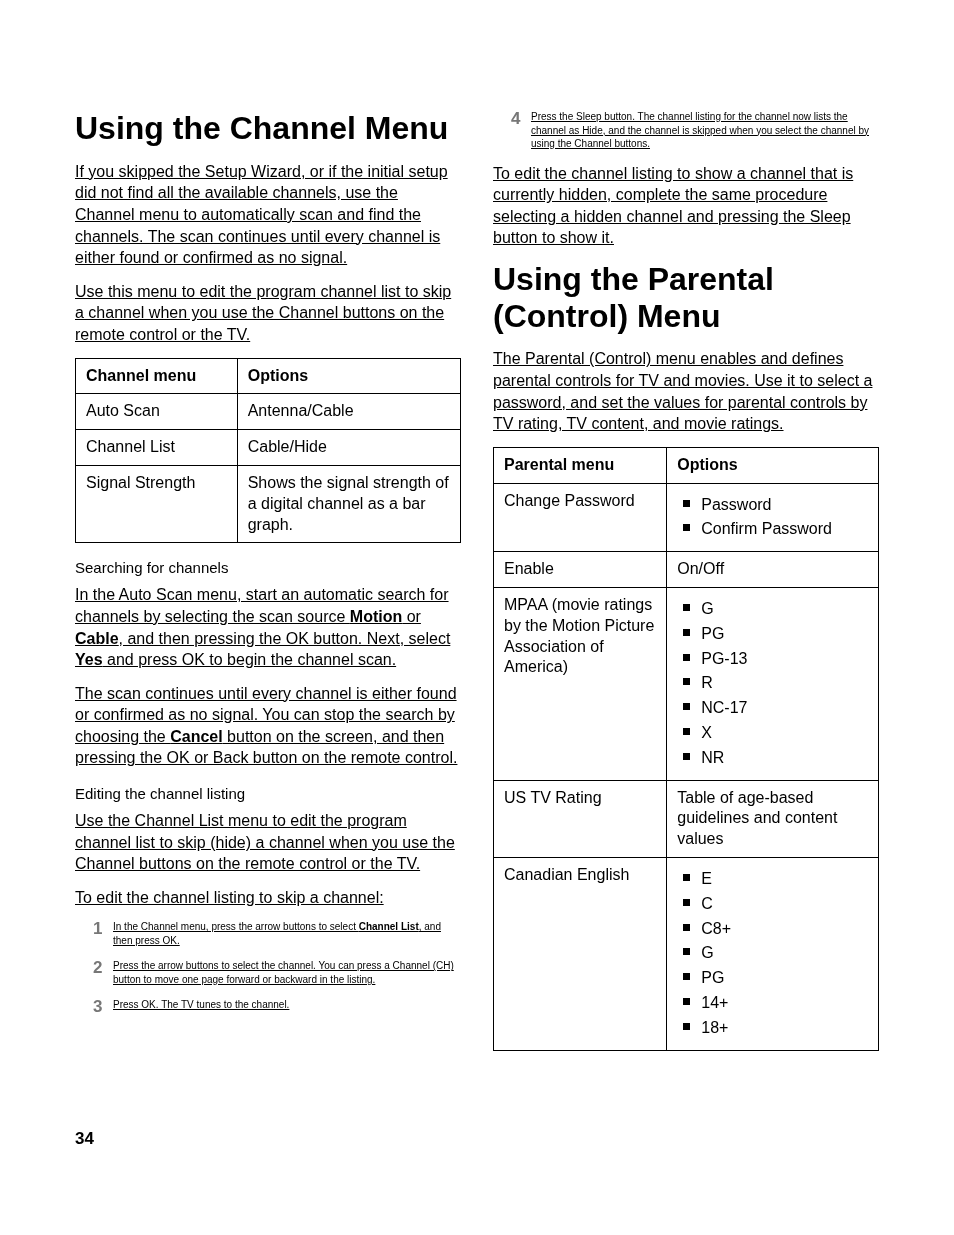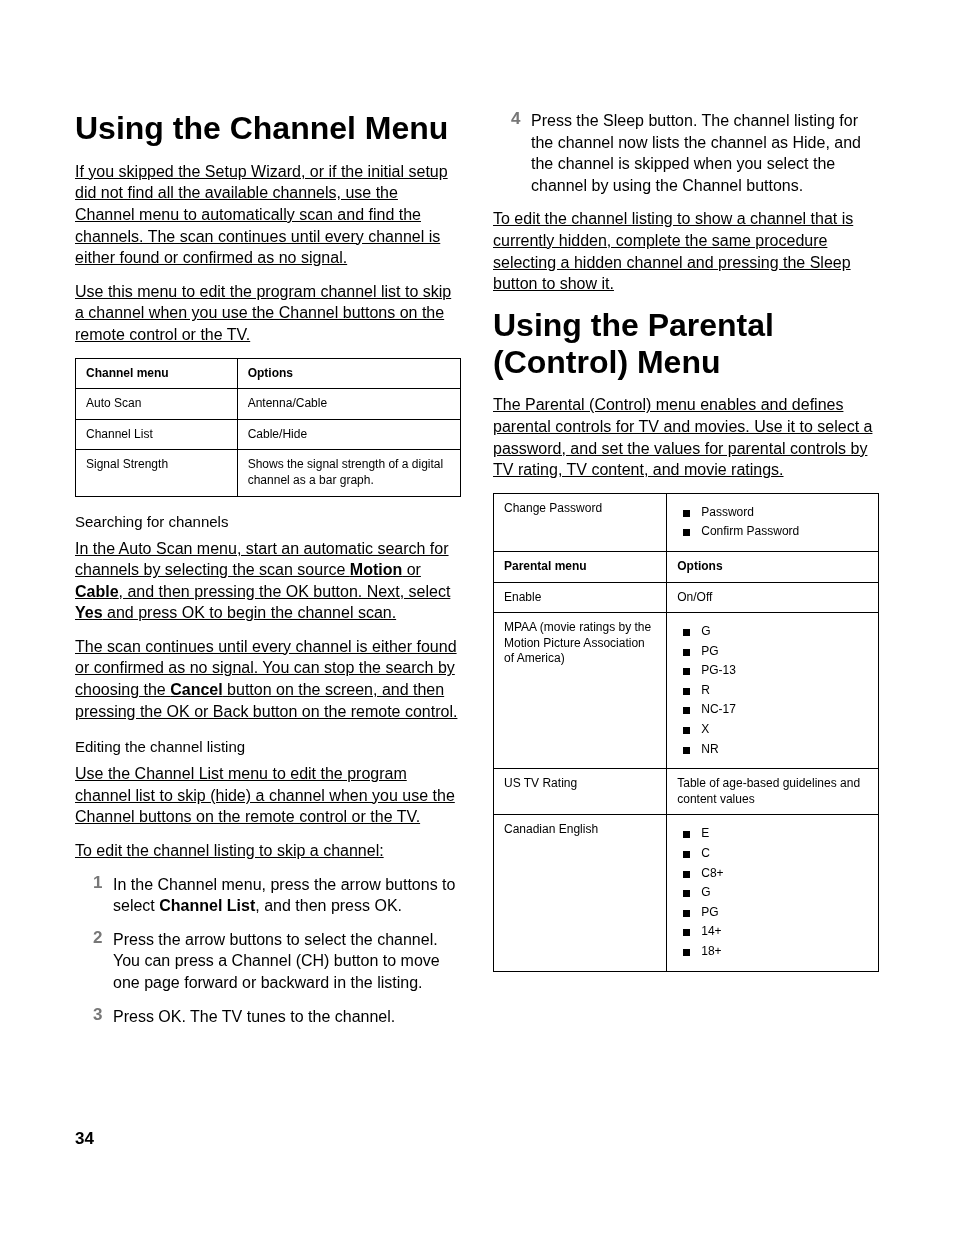--- a/index.html
+++ b/index.html
@@ -36,21 +36,21 @@
   p {
     font-size: 16px;
     line-height: 1.35;
     margin: 0 0 12px 0;
     text-decoration: underline;
   }
   table {
     border-collapse: collapse;
     width: 100%;
     margin: 6px 0 14px 0;
-    font-size: 12px;
+    font-size: 16px;
   }
   th, td {
     border: 1px solid #000;
     padding: 7px 10px;
     text-align: left;
     vertical-align: top;
     line-height: 1.3;
   }
   th {
     font-weight: bold;
@@ -62,23 +62,24 @@
   ol.steps {
     list-style: none;
     padding: 0;
     margin: 0 0 10px 18px;
     counter-reset: step;
   }
   ol.steps > li {
     counter-increment: step;
     position: relative;
     padding-left: 20px;
-    font-size: 16px;
+    font-size: 10px;
     line-height: 1.35;
     margin-bottom: 12px;
+    text-decoration: underline;
   }
   ol.steps > li::before {
     content: counter(step);
     position: absolute;
     left: 0;
     top: -2px;
     font-weight: bold;
     font-size: 17px;
     color: #777;
   }
@@ -168,31 +169,31 @@
       <li>Press the Sleep button. The channel listing for the channel now lists the channel as Hide, and the channel is skipped when you select the channel by using the Channel buttons.</li>
     </ol>
     <p>To edit the channel listing to show a channel that is currently hidden, complete the same procedure selecting a hidden channel and pressing the Sleep button to show it.</p>
 
     <h1>Using the Parental (Control) Menu</h1>
     <p>The Parental (Control) menu enables and defines parental controls for TV and movies. Use it to select a password, and set the values for parental controls by TV rating, TV content, and movie ratings.</p>
 
     <table>
       <tbody>
           <tr>
+        <th class="ptcol1">Parental menu</th>
+        <th class="ptcol2">Options</th>
+      </tr>
+      <tr>
         <td>Change Password</td>
         <td>
           <ul class="opts">
             <li>Password</li>
             <li>Confirm Password</li>
           </ul>
         </td>
-      </tr>
-      <tr>
-        <th class="ptcol1">Parental menu</th>
-        <th class="ptcol2">Options</th>
       </tr>
       <tr>
         <td>Enable</td>
         <td>On/Off</td>
       </tr>
       <tr>
         <td>MPAA (movie ratings by the Motion Picture Association of America)</td>
         <td>
           <ul class="opts">
             <li>G</li>

